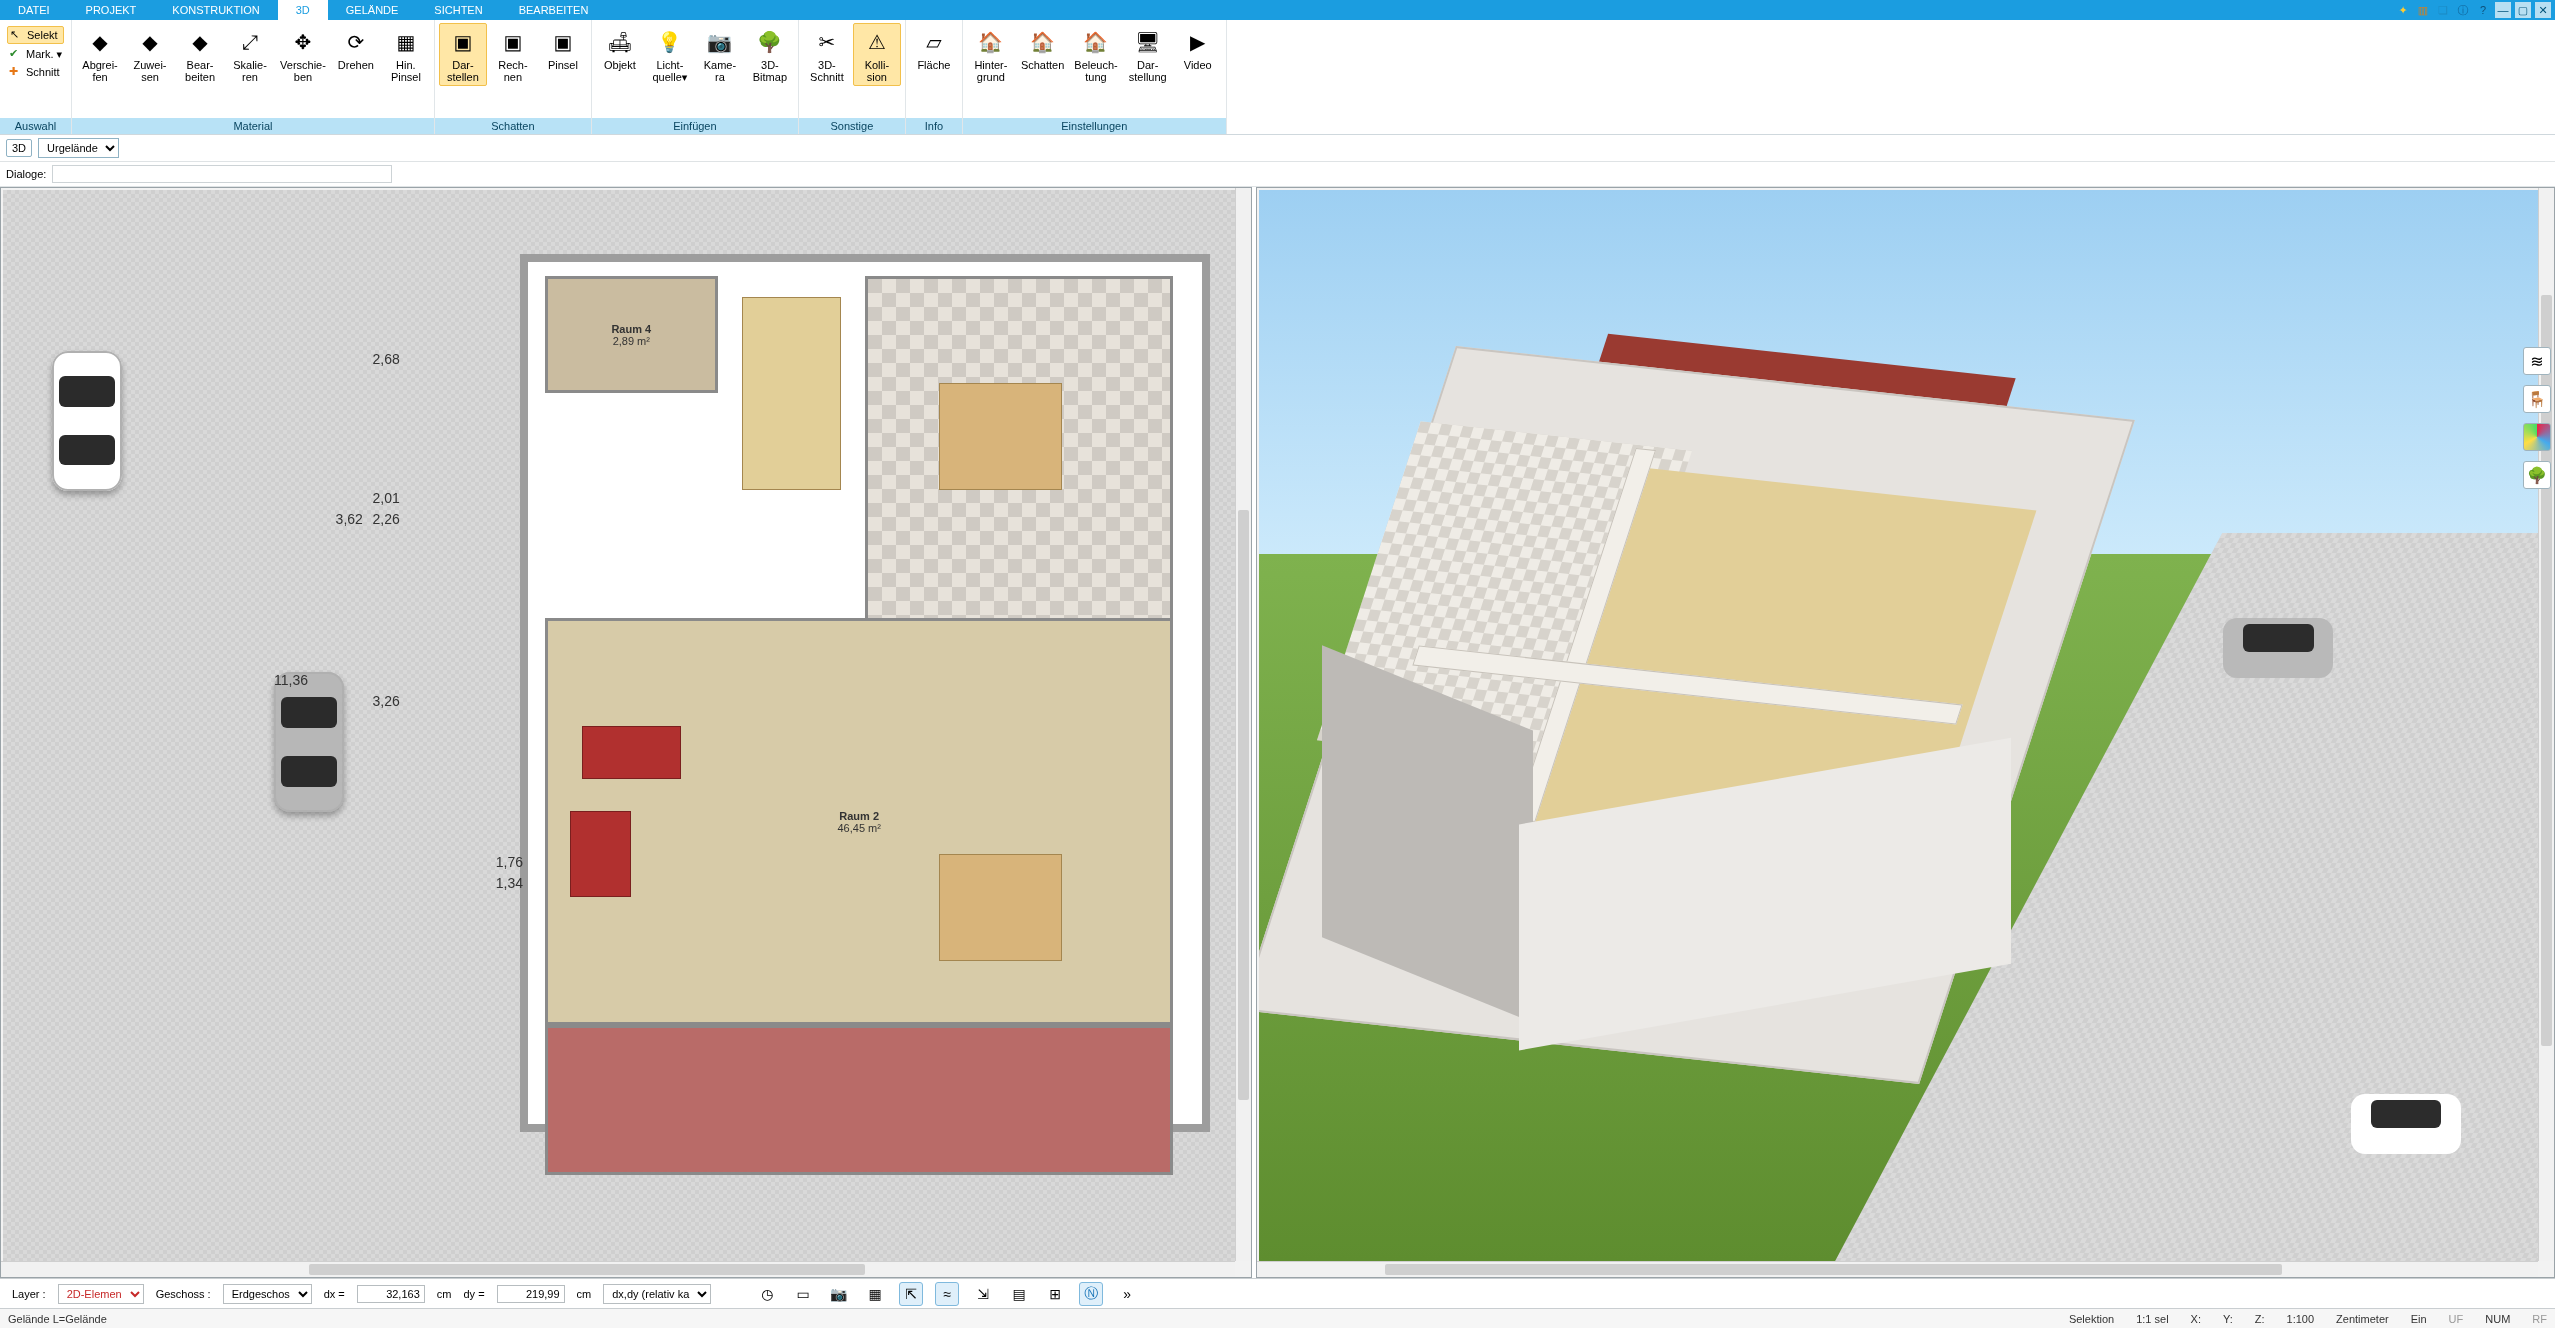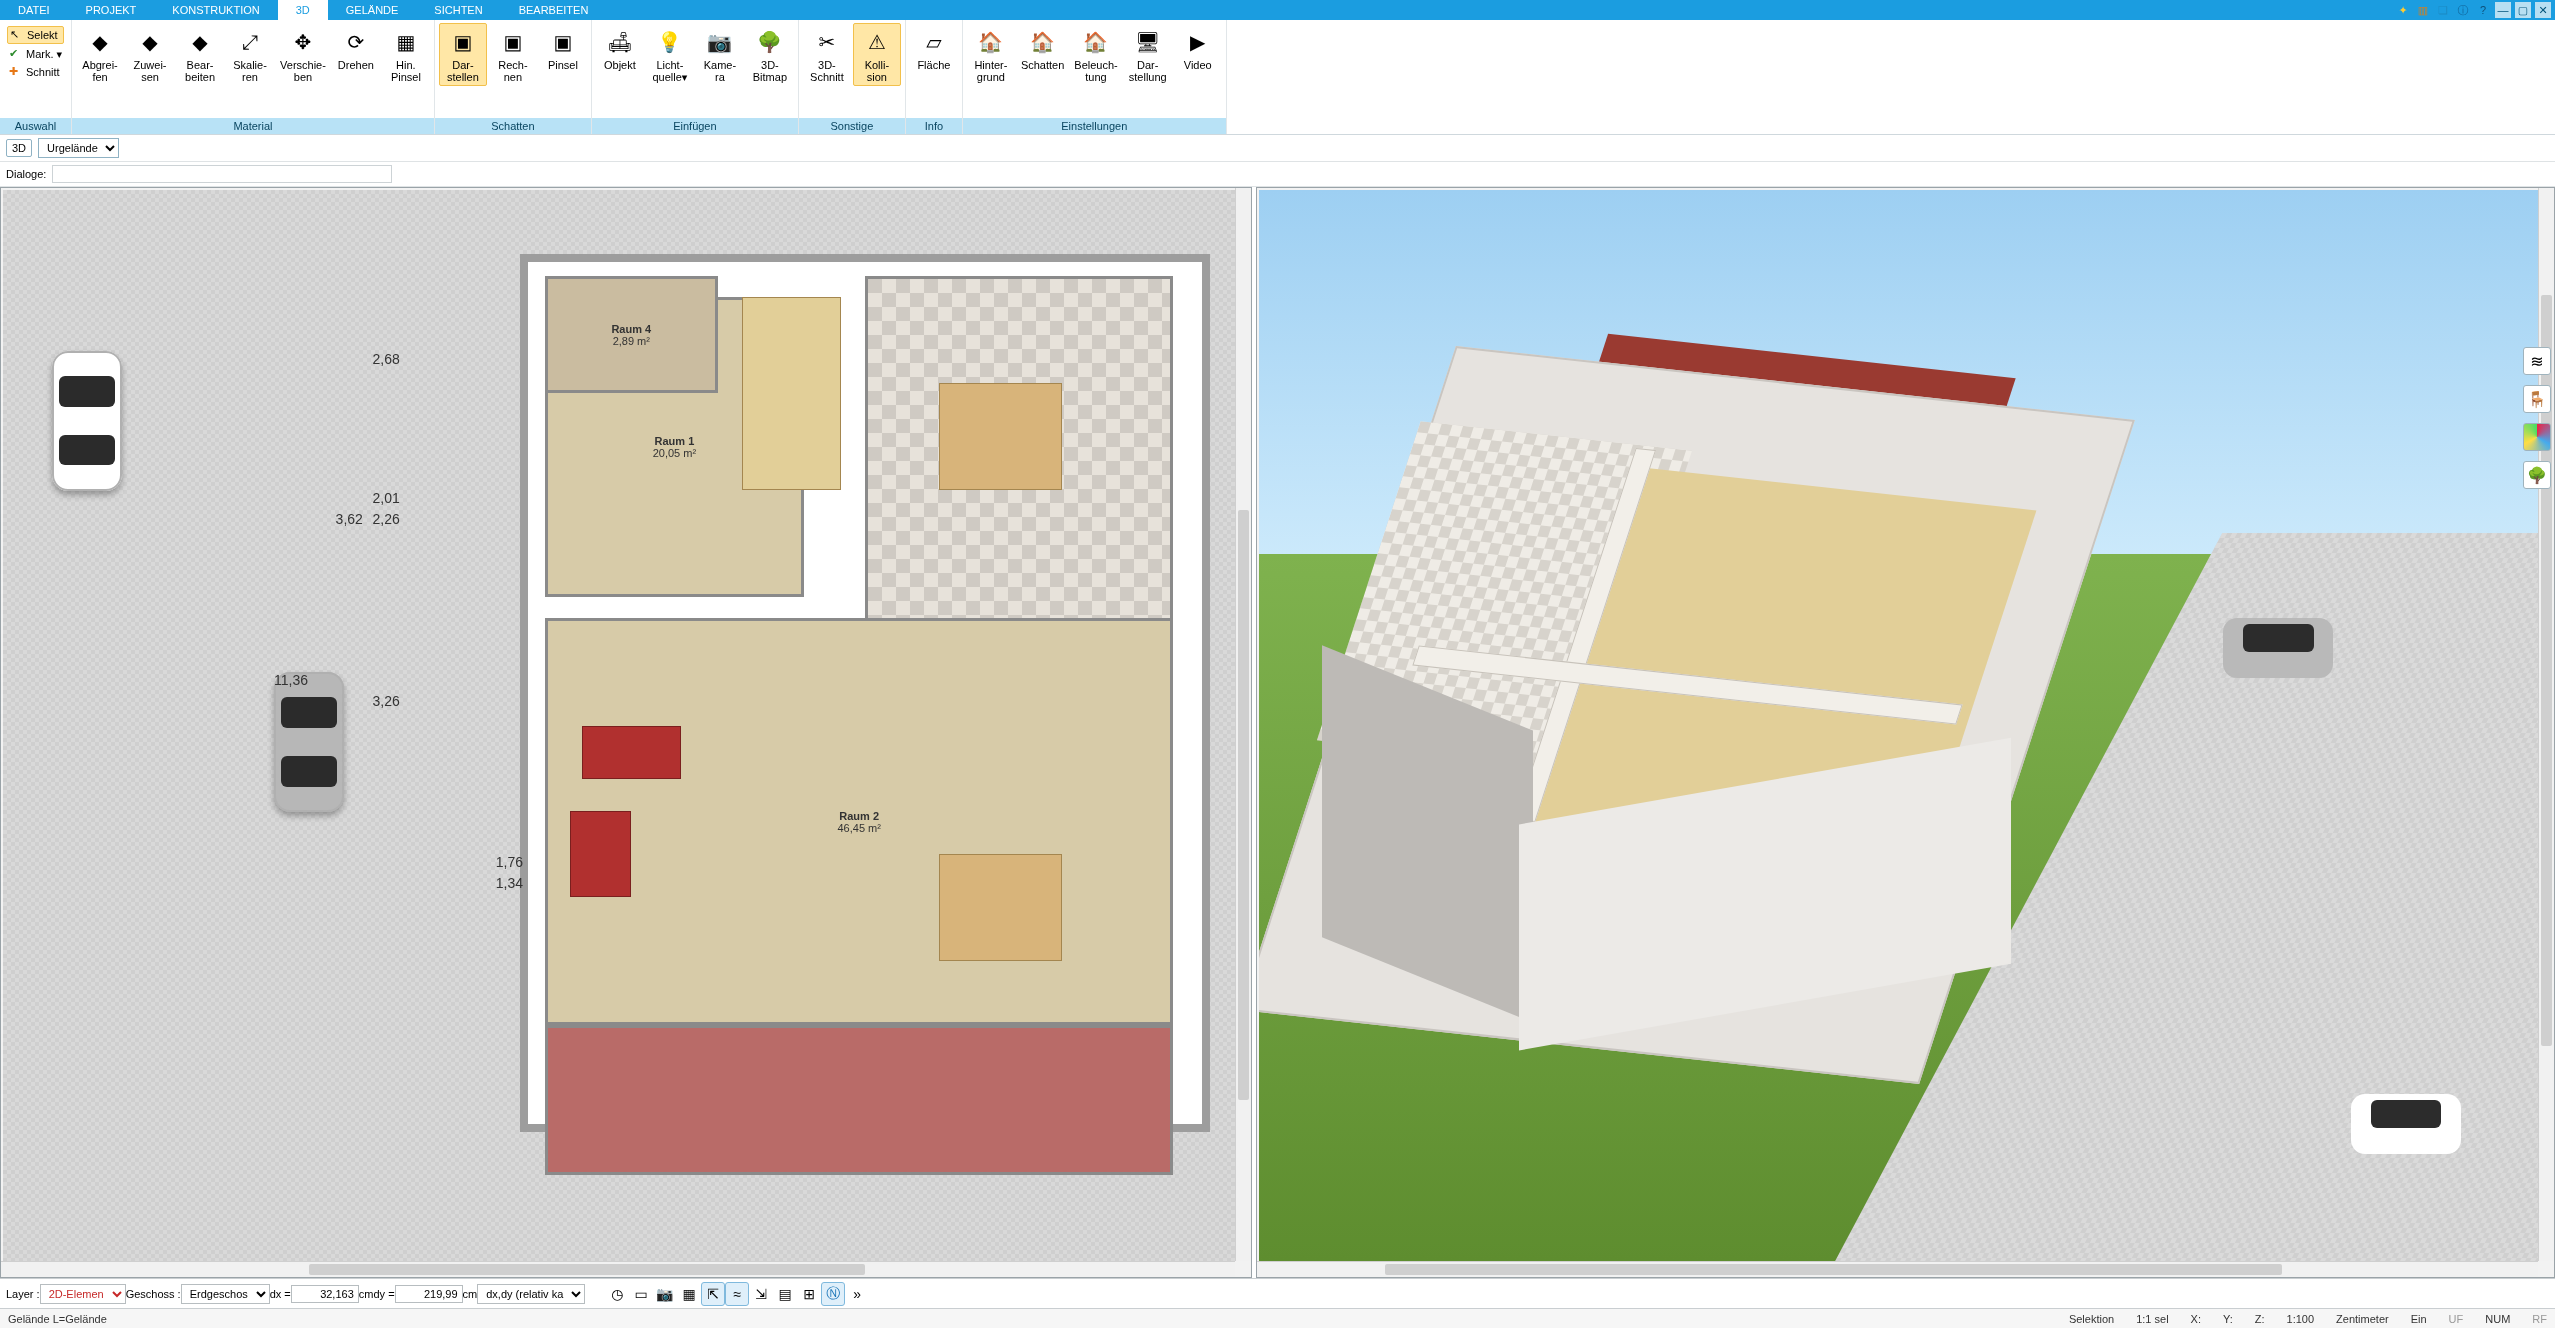--- a/index.html
+++ b/index.html
@@ -61,21 +61,21 @@
 .wallL{position:absolute;left:-2%;top:46%;width:30%;height:44%;background:#bdbab6;transform:skewY(22deg);}
 .wallR{position:absolute;left:26%;top:60%;width:70%;height:34%;background:#eceae7;transform:skewY(-10deg);}
 .patio{position:absolute;left:34%;top:-4%;width:60%;height:24%;background:#9a3a31;transform:skewX(-18deg) skewY(6deg);}
 .floorTile{position:absolute;left:4%;top:8%;width:40%;height:48%;transform:skewX(-18deg) skewY(6deg);background:repeating-conic-gradient(#efece6 0 25%,#d7d3cc 0 50%) 0 0/22px 22px;}
 .floorWood{position:absolute;left:34%;top:16%;width:58%;height:56%;transform:skewX(-18deg) skewY(6deg);background:#e2cf98;}
 .innerWall{position:absolute;background:#f2efe9;border:1px solid #c7c2ba;transform:skewX(-18deg) skewY(6deg);}
 .car3d{position:absolute;width:110px;height:60px;border-radius:14px;}
 .car3d::before{content:"";position:absolute;left:18%;right:18%;top:10%;height:46%;background:#2c2c2c;border-radius:6px;}
 .sidetools{position:absolute;right:4px;top:160px;display:flex;flex-direction:column;gap:10px;align-items:center;}
 .sidetools .t{width:28px;height:28px;border:1px solid #9fb3bd;background:#fff;display:flex;align-items:center;justify-content:center;font-size:16px;cursor:pointer;border-radius:3px;}
-.bottombar{display:flex;align-items:center;gap:0;padding:3px 6px;border-top:1px solid #c9ced1;background:#fff;height:30px;}
+.bottombar{display:flex;align-items:center;gap:12px;padding:3px 12px;border-top:1px solid #c9ced1;background:#fff;height:30px;}
 .bottombar select,.bottombar input{border:1px solid #b7bdc0;padding:2px 4px;background:#fff;}
 .bottombar .num{width:68px;text-align:right;}
 .bottombar .ibtn{width:24px;height:24px;border:1px solid transparent;display:inline-flex;align-items:center;justify-content:center;cursor:pointer;border-radius:3px;font-size:14px;}
 .bottombar .ibtn.on{background:#dfeffa;border-color:#7fb9dd;}
 .statusbar{display:flex;align-items:center;gap:22px;padding:2px 8px;border-top:1px solid #c9ced1;background:#f6f6f6;font-size:11px;color:#333;height:20px;}
 .statusbar .grow{flex:1;}
 </style>
 </head>
 <body>
 
@@ -258,24 +258,20 @@
 </div>
 
 <div class="workspace">
   <div class="pane left">
     <div class="content">
       <div class="plan">
         <div class="slab"></div>
         <div class="room r3">
             <b>Raum 3</b>
             <span>25,90 m²</span>
-          </div>
-        <div class="room r1">
-            <b>Raum 1</b>
-            <span>20,05 m²</span>
           </div>
         <div class="room r4">
             <b>Raum 4</b>
             <span>2,89 m²</span>
           </div>
         <div class="room r2">
             <b>Raum 2</b>
             <span>46,45 m²</span>
           </div>
         <div class="room terr"></div>

